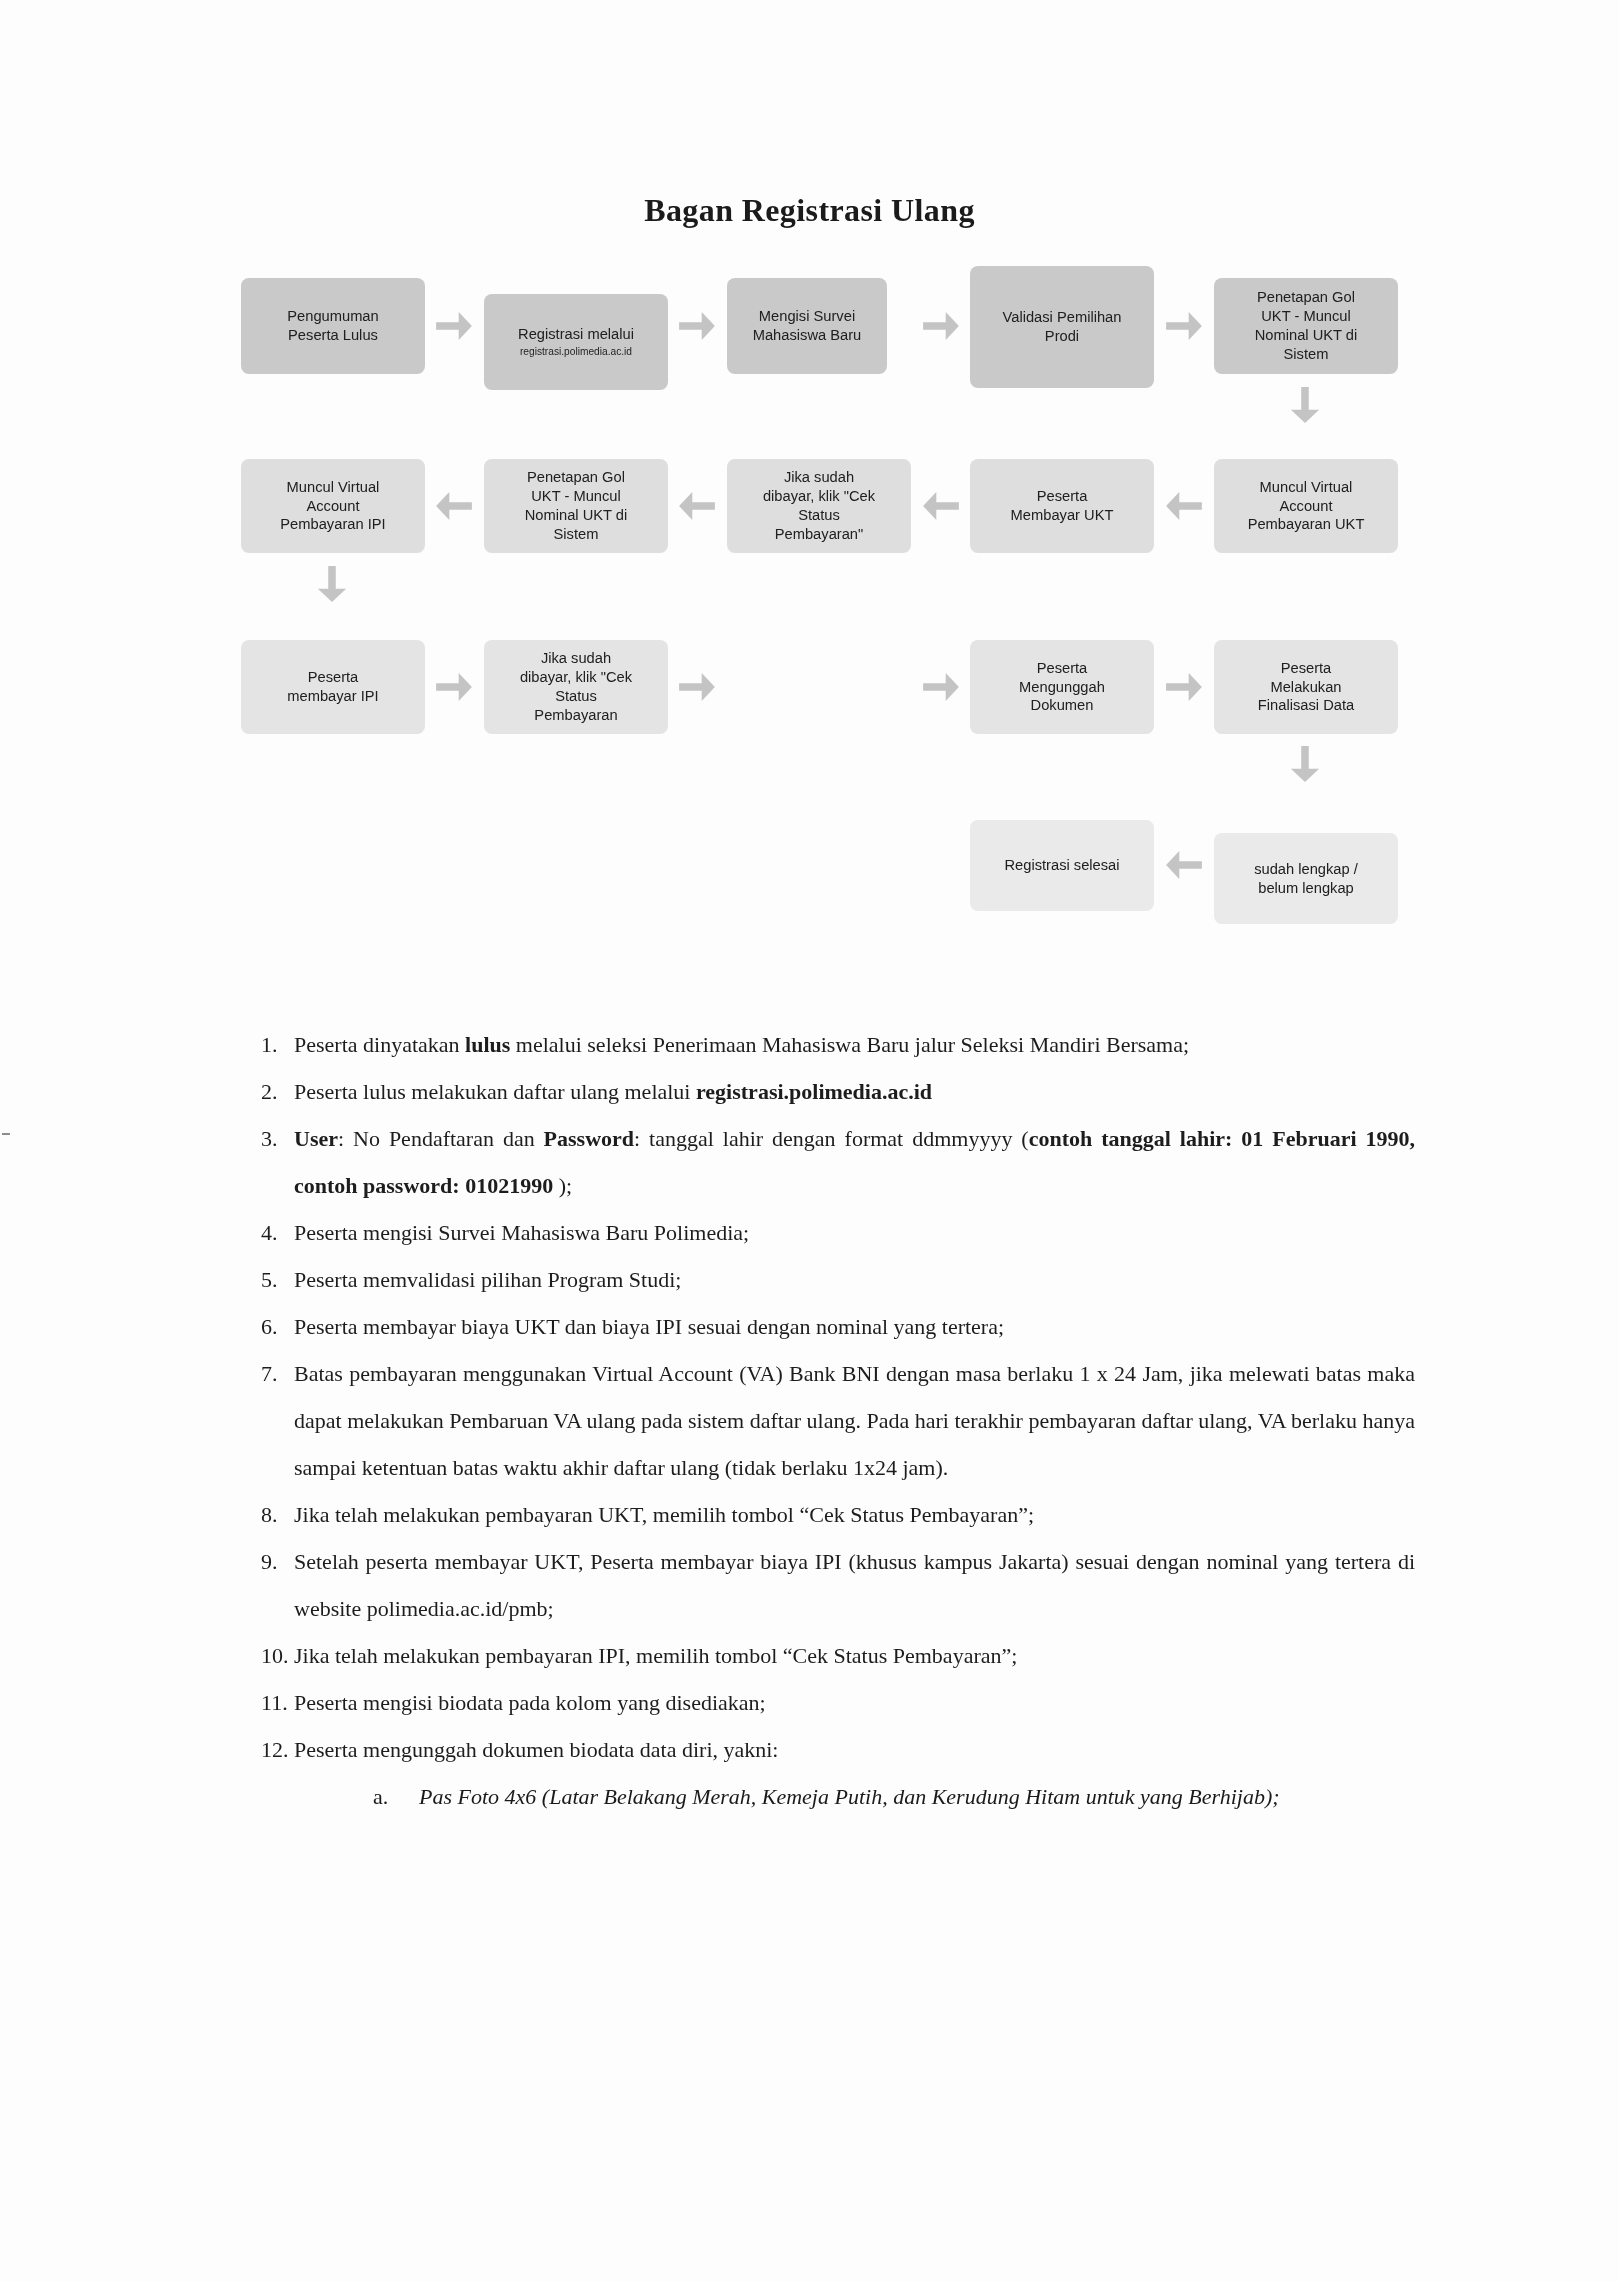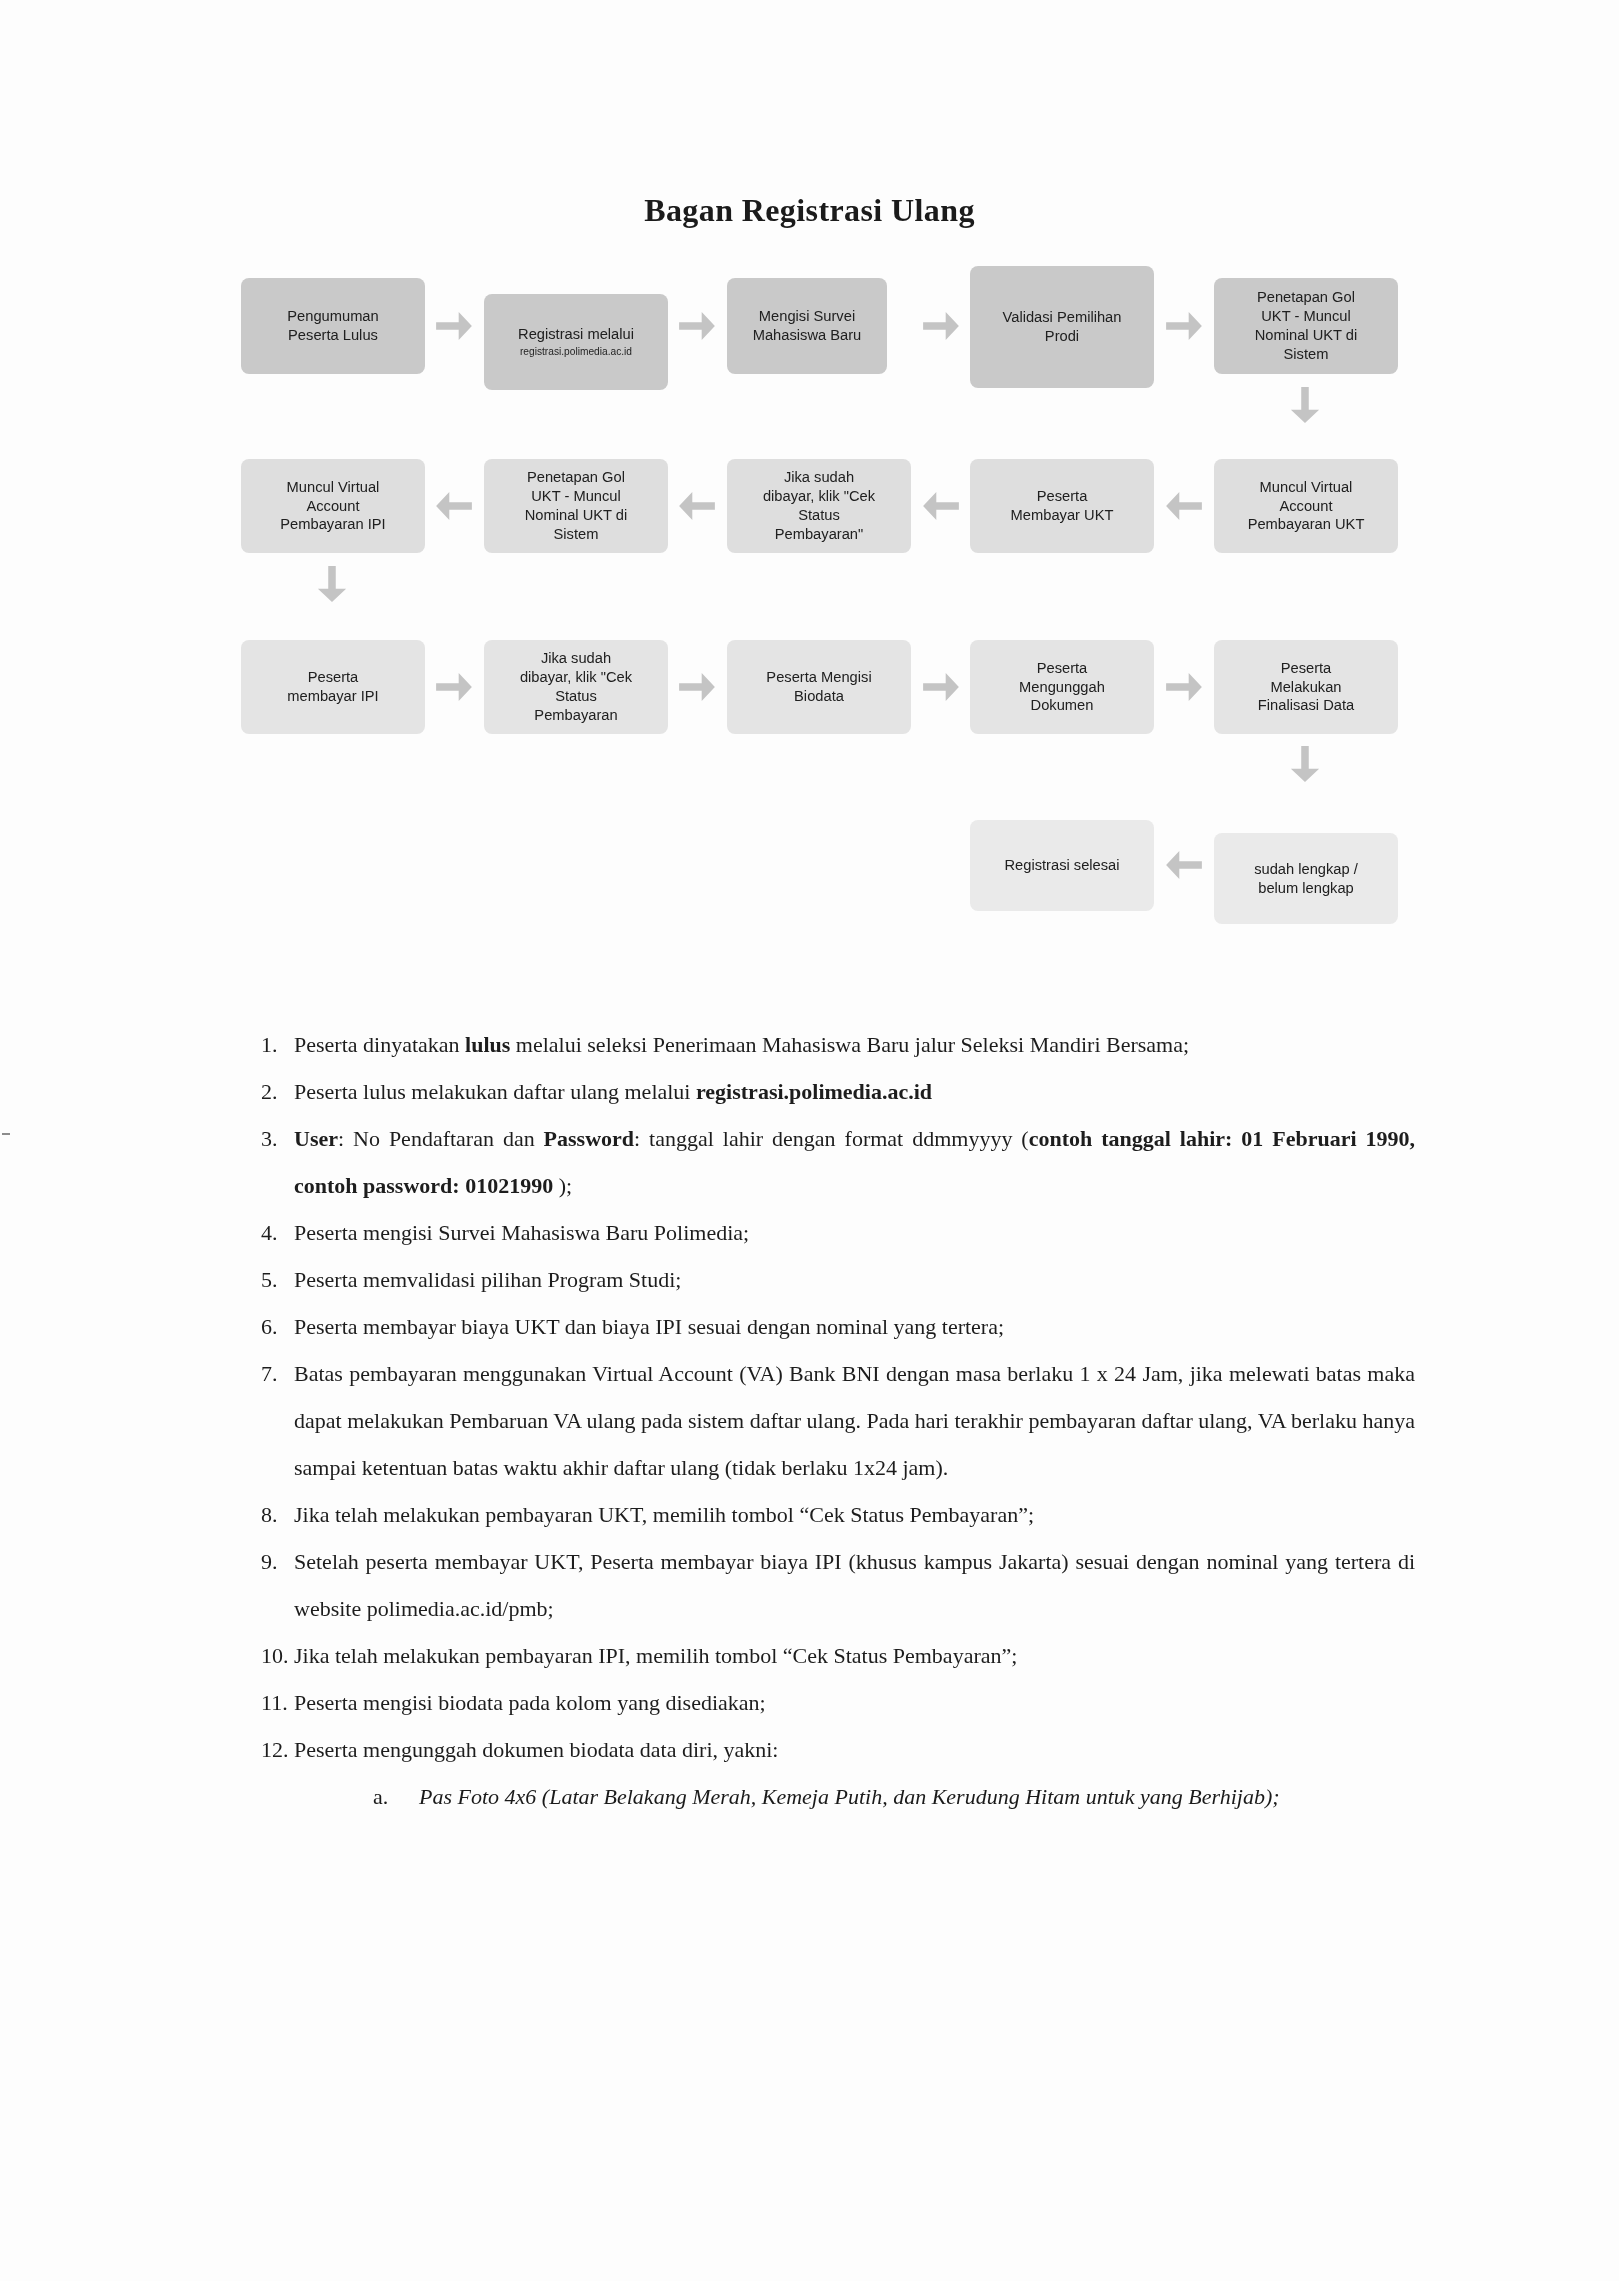--- a/index.html
+++ b/index.html
@@ -271,26 +271,20 @@
         </div>
       </div>
       <div class="node lighter" style="left: 484px; top: 640px; width: 184px; height: 94px;">
         <div>
           <span class="label">Jika sudah</span>
           <span class="label">dibayar, klik "Cek</span>
           <span class="label">Status</span>
           <span class="label">Pembayaran</span>
         </div>
       </div>
-      <div class="node lighter" style="left: 727px; top: 640px; width: 184px; height: 94px;">
-        <div>
-          <span class="label">Peserta Mengisi</span>
-          <span class="label">Biodata</span>
-        </div>
-      </div>
       <div class="node lighter" style="left: 970px; top: 640px; width: 184px; height: 94px;">
         <div>
           <span class="label">Peserta</span>
           <span class="label">Mengunggah</span>
           <span class="label">Dokumen</span>
         </div>
       </div>
       <div class="node lighter" style="left: 1214px; top: 640px; width: 184px; height: 94px;">
         <div>
           <span class="label">Peserta</span>

